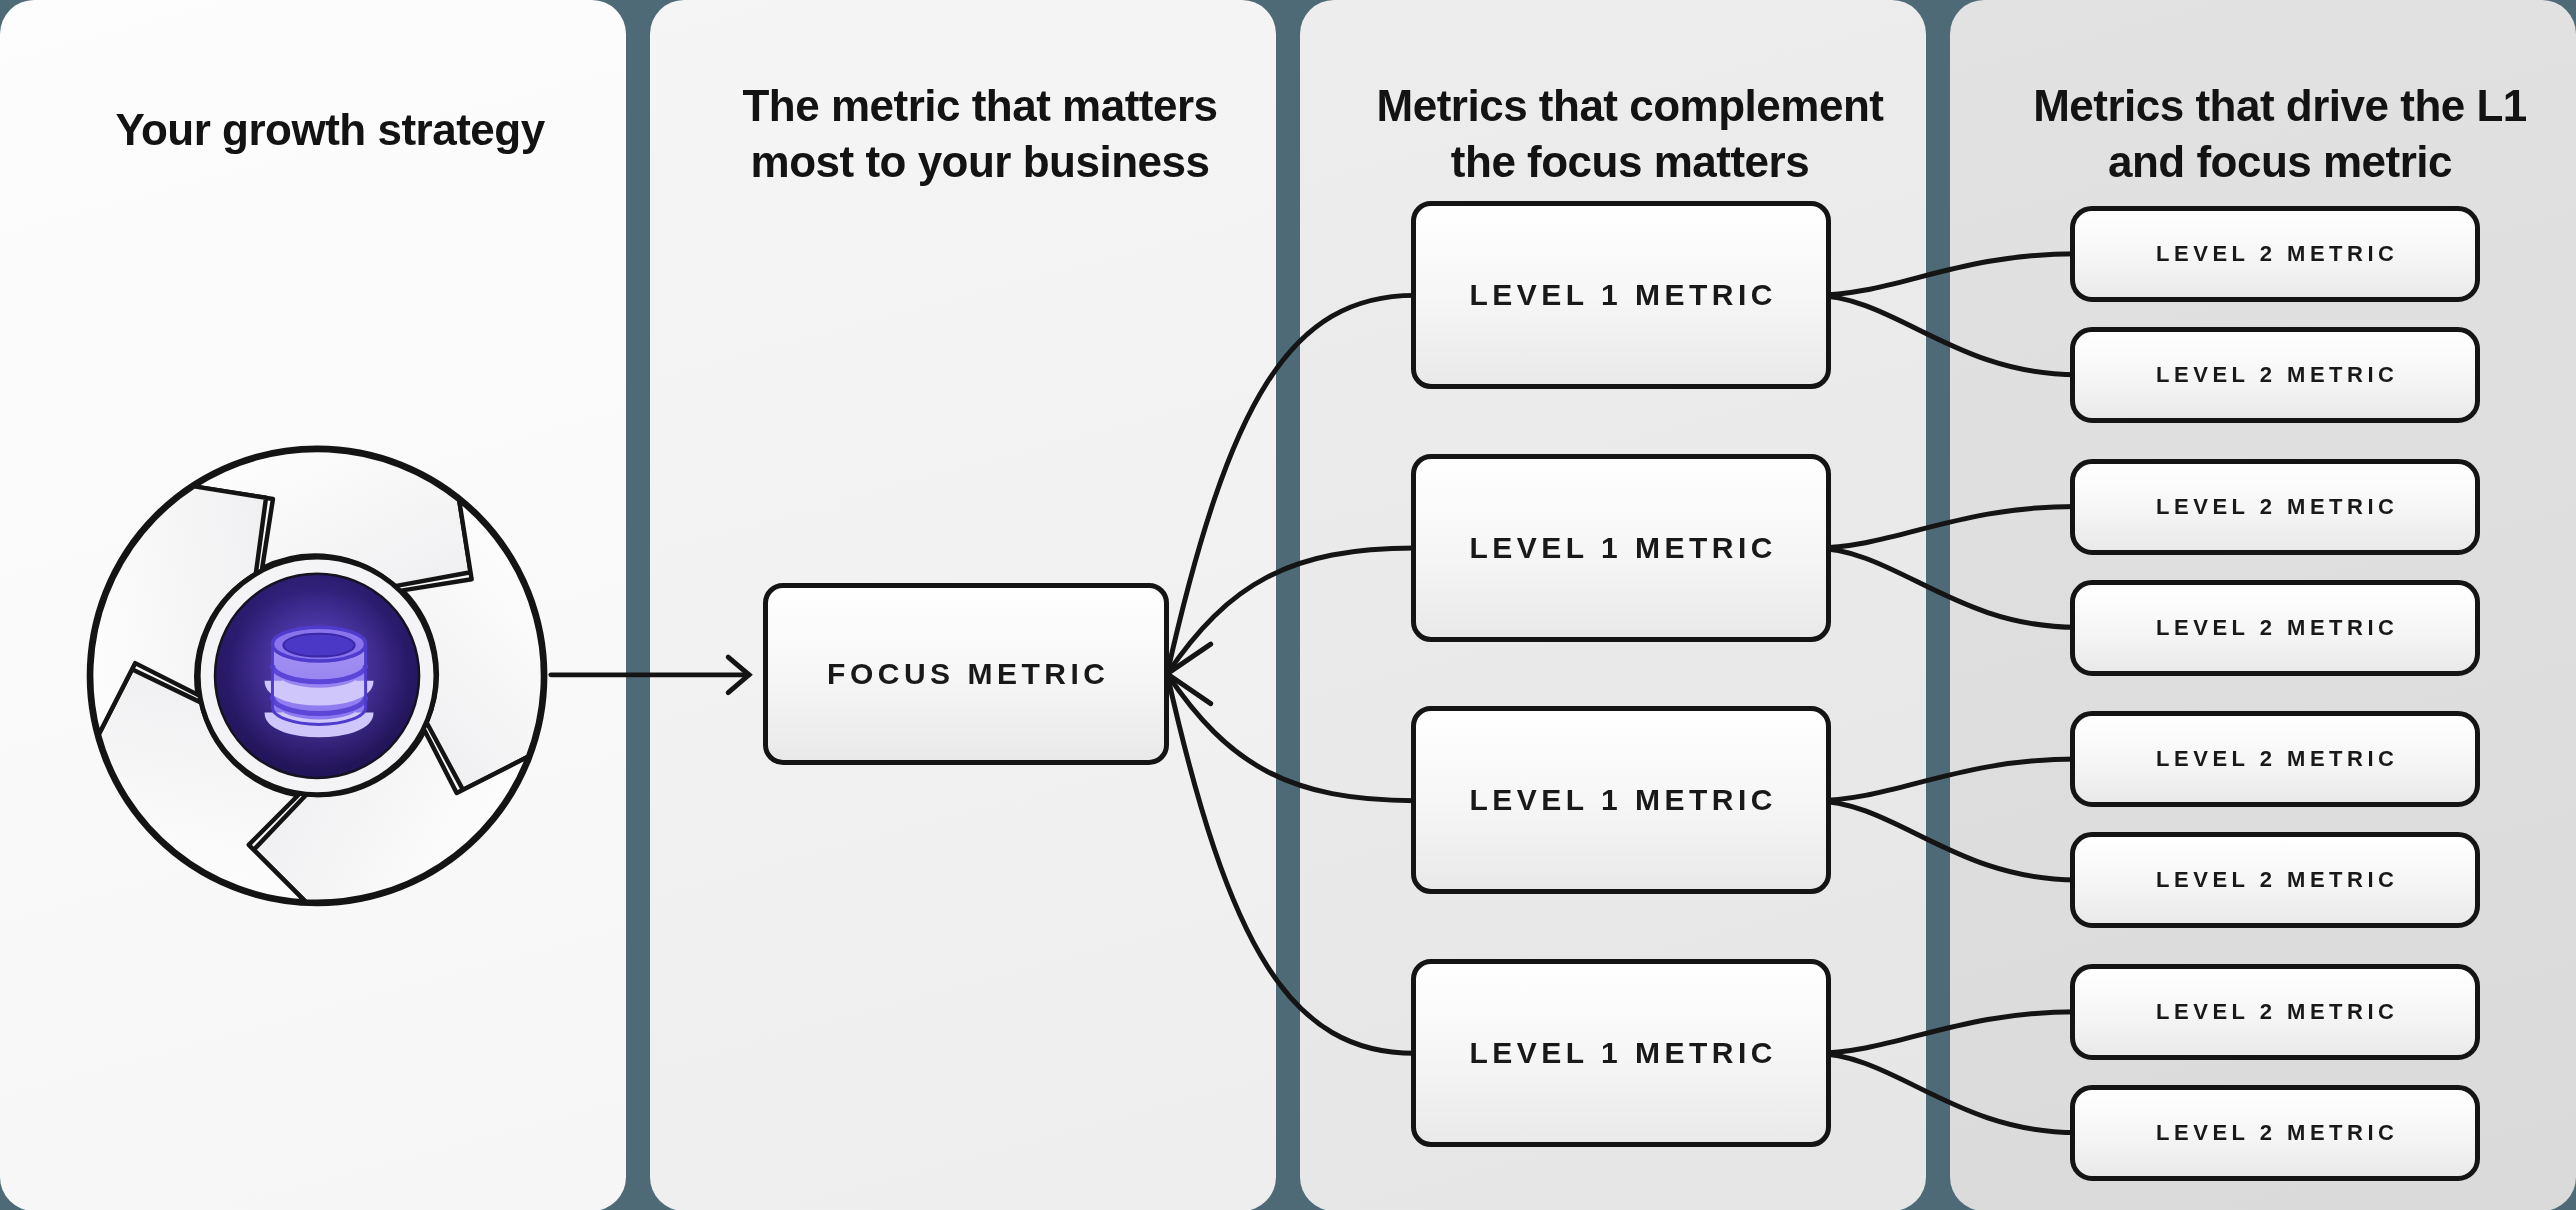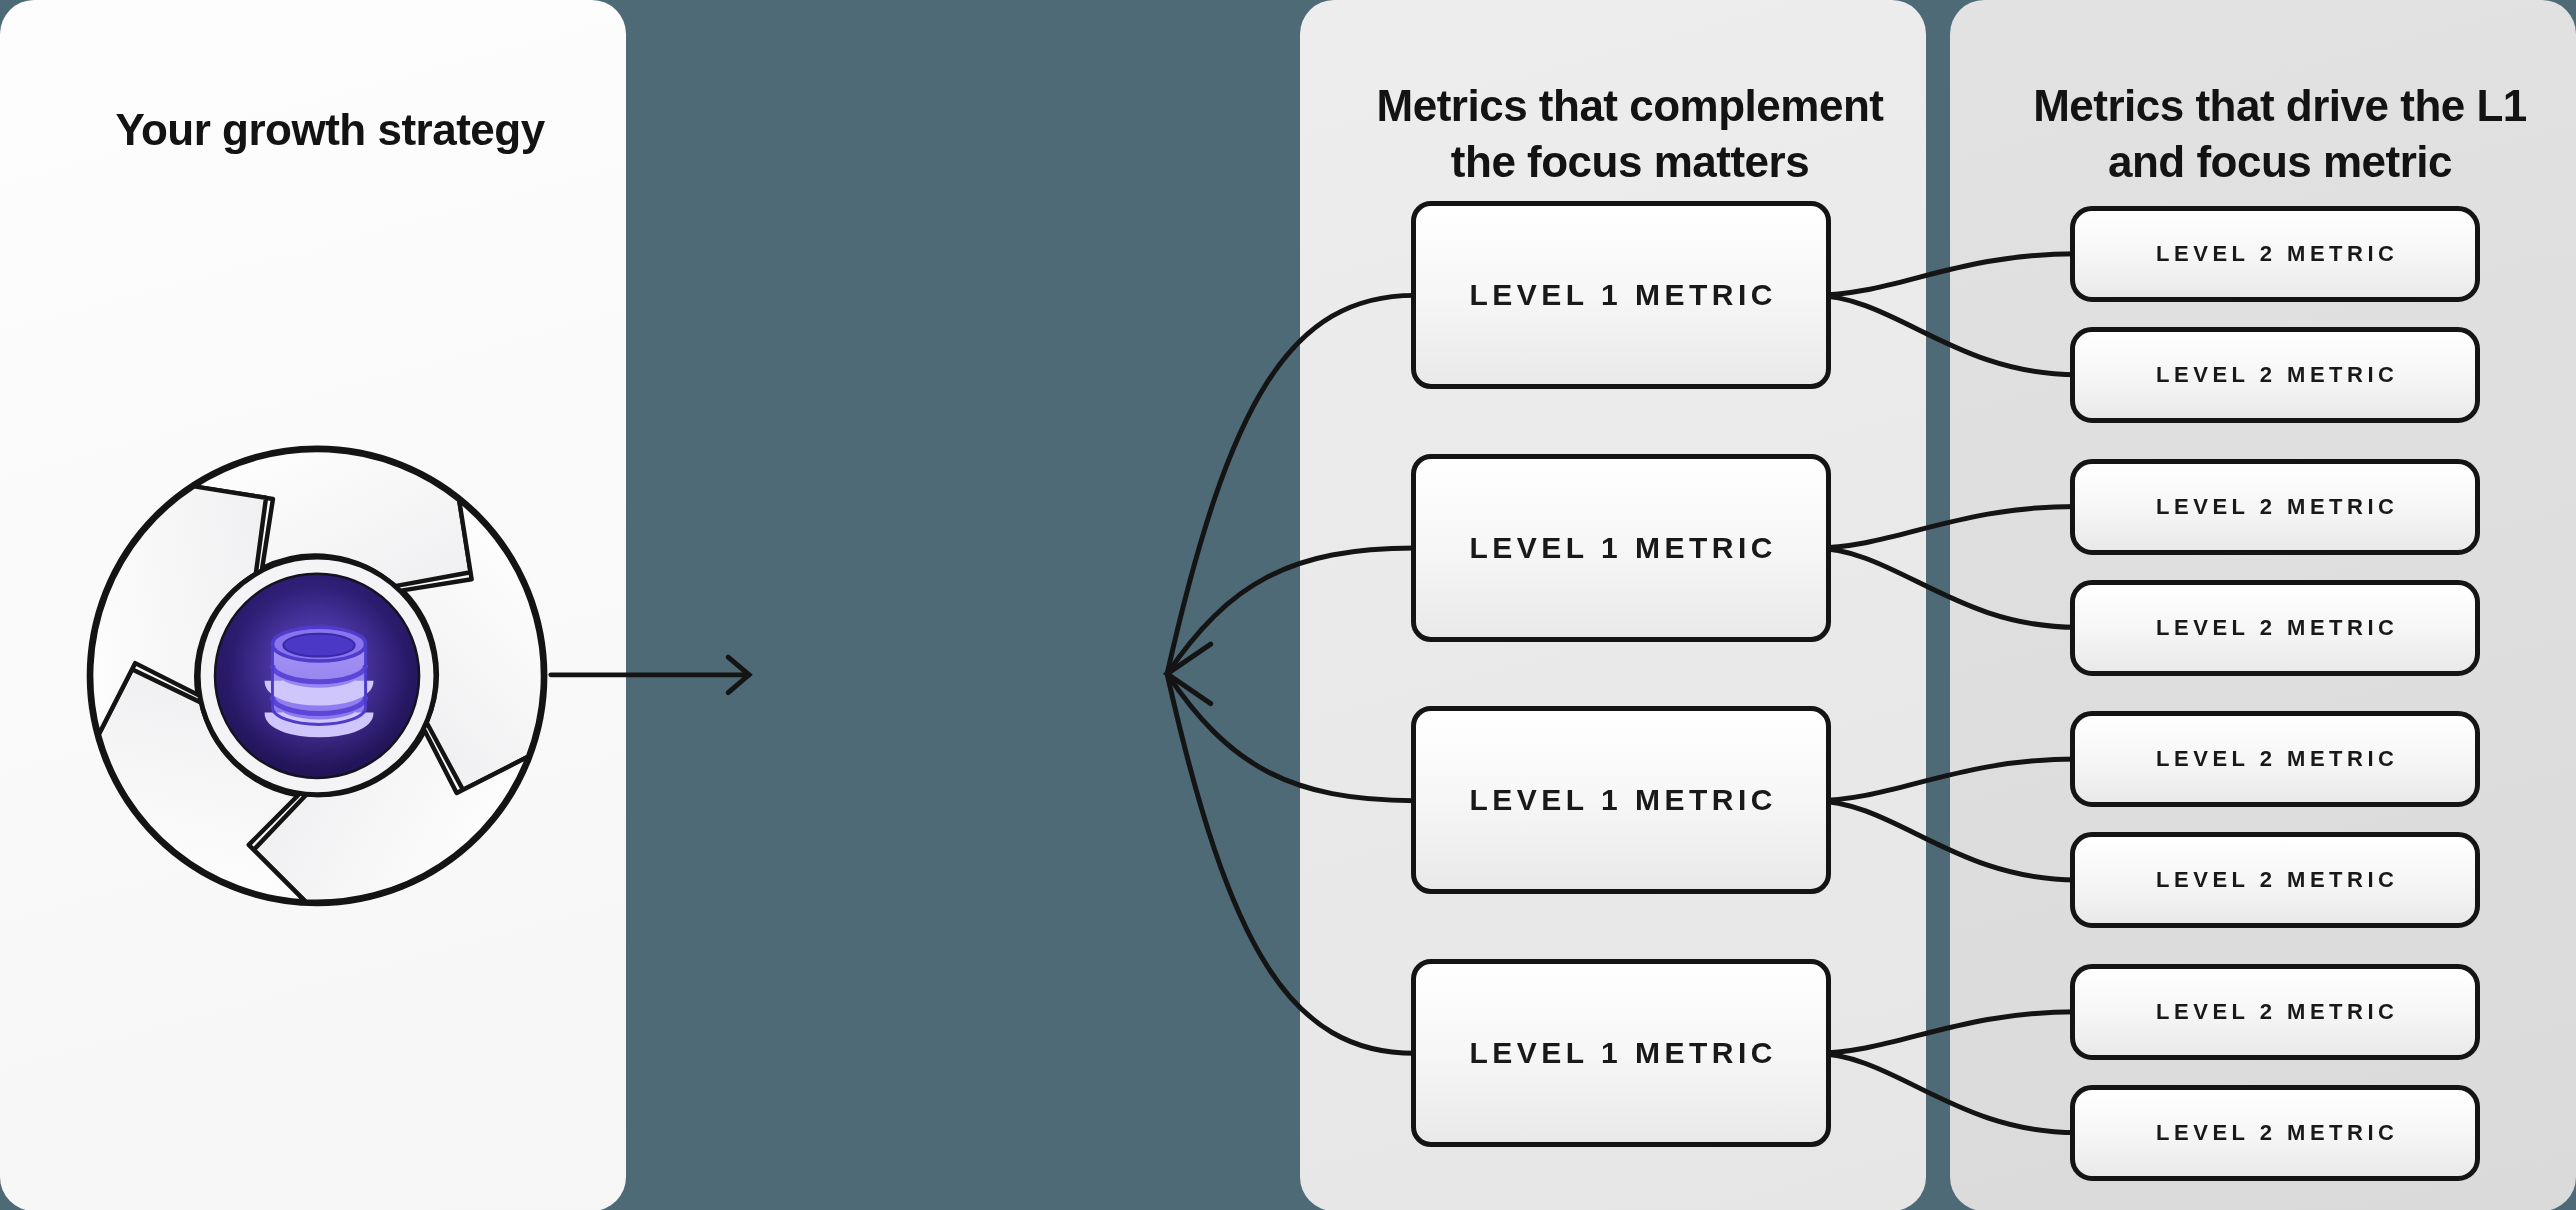--- a/index.html
+++ b/index.html
@@ -35,20 +35,24 @@
   .l1-box{left:1411px;width:420px;height:188px;font-size:30px;}
   .l2-box{left:2070px;width:410px;height:96px;font-size:22px;border-radius:22px;}
 </style>
 </head>
 <body>
 
 <div id="canvas">
 
   <div class="panel" id="panel-strategy">
     <h2 class="panel-title">Your growth strategy</h2>
+  </div>
+  <div class="panel" id="panel-focus">
+    <h2 class="panel-title">The metric that matters
+most to your business</h2>
   </div>
   <div class="panel" id="panel-level1">
     <h2 class="panel-title">Metrics that complement
 the focus matters</h2>
   </div>
   <div class="panel" id="panel-level2">
     <h2 class="panel-title">Metrics that drive the L1
 and focus metric</h2>
   </div>
 
@@ -121,20 +125,23 @@
       <path d="M 1830,298 C 1912,298 1972,378 2096,378"></path>
       <path d="M 1830,553 C 1912,553 1972,511 2096,511"></path>
       <path d="M 1830,553 C 1912,553 1972,633 2096,633"></path>
       <path d="M 1830,808 C 1912,808 1972,766 2096,766"></path>
       <path d="M 1830,808 C 1912,808 1972,888 2096,888"></path>
       <path d="M 1830,1063 C 1912,1063 1972,1021 2096,1021"></path>
       <path d="M 1830,1063 C 1912,1063 1972,1143 2096,1143"></path>
     </g>
   </svg>
 
+  <div class="metric-box" id="focus-box">
+    <span>FOCUS METRIC</span>
+  </div>
 
   <div class="metric-box l1-box" style="top:201px">
     <span>LEVEL 1 METRIC</span>
   </div>
   <div class="metric-box l1-box" style="top:454px">
     <span>LEVEL 1 METRIC</span>
   </div>
   <div class="metric-box l1-box" style="top:706px">
     <span>LEVEL 1 METRIC</span>
   </div>

